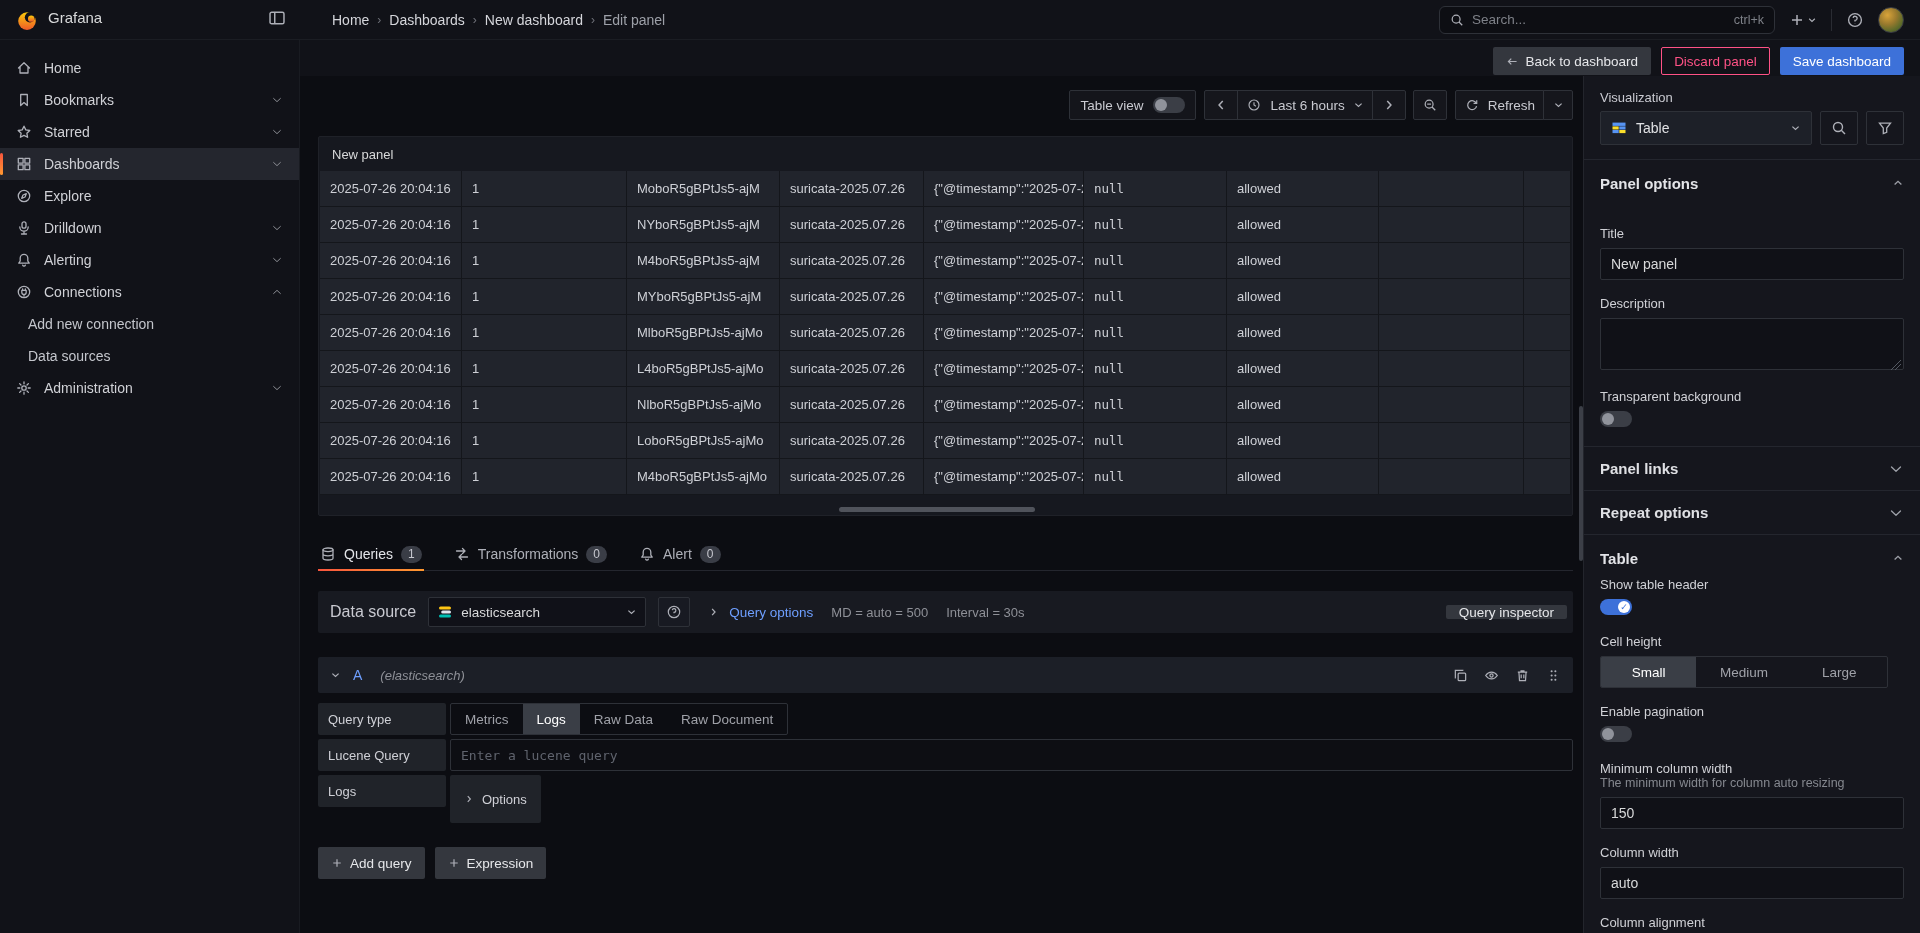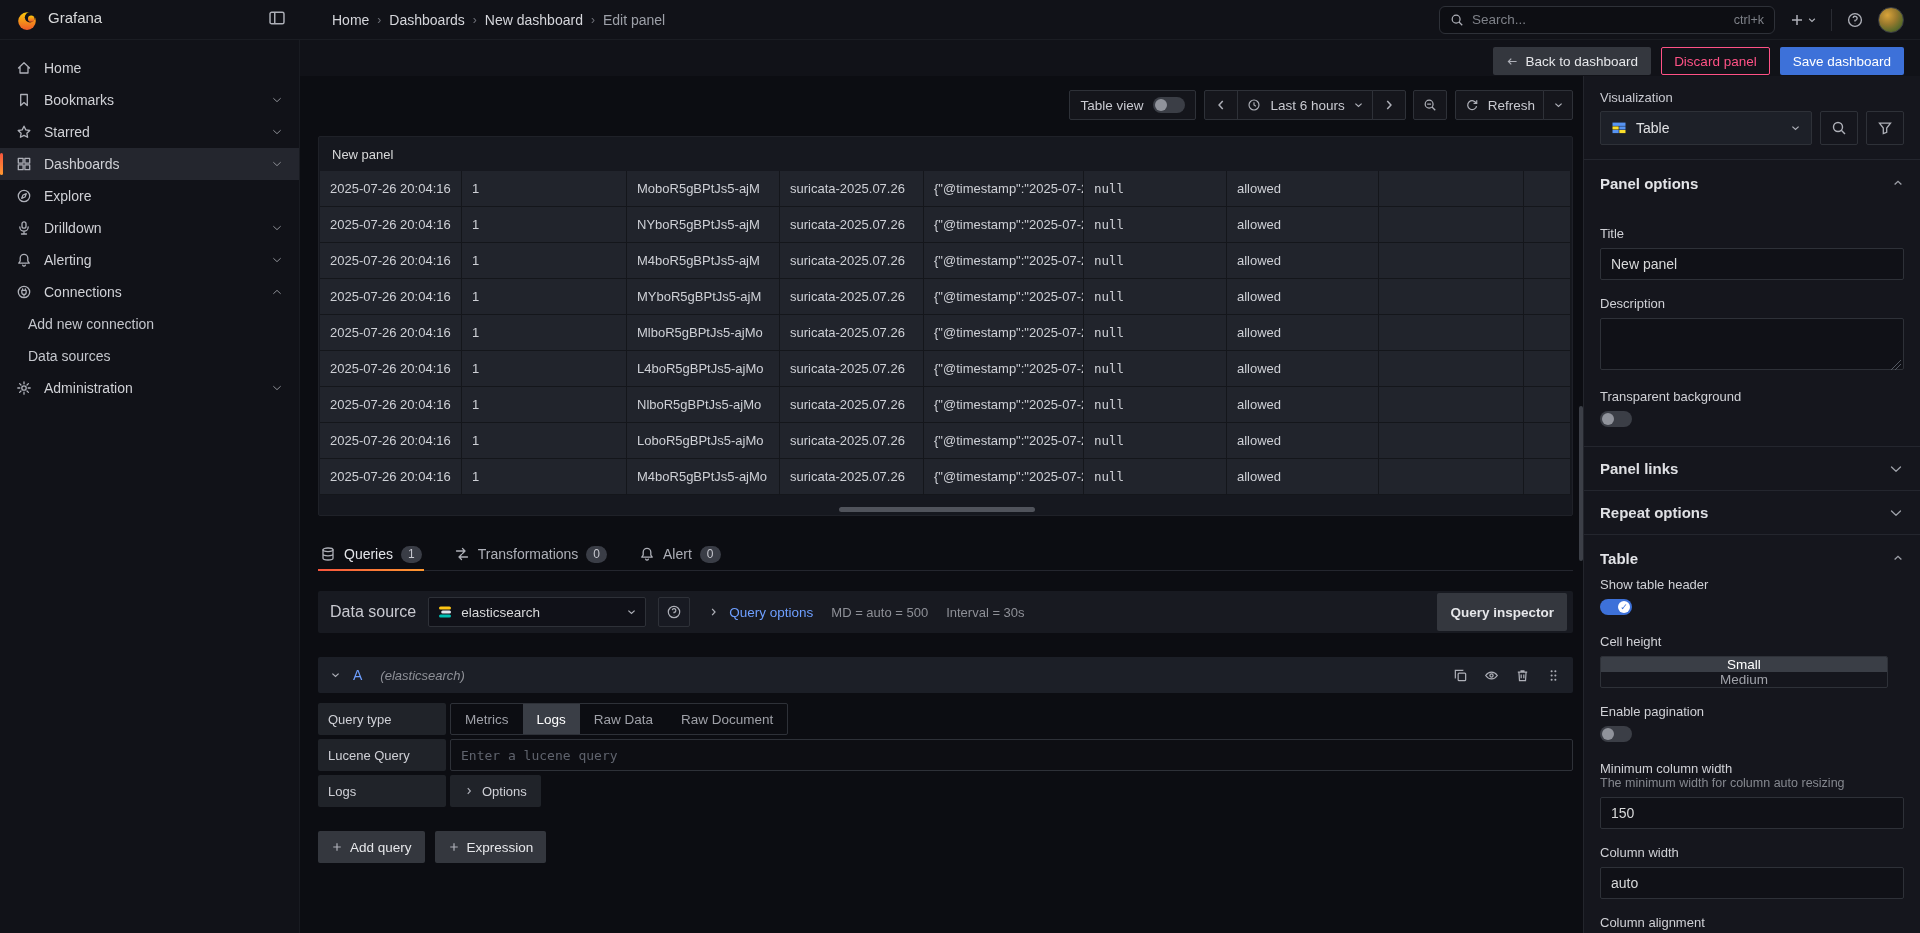--- a/index.html
+++ b/index.html
@@ -115,21 +115,21 @@
   .qcard-body{padding-top:6px;}
   .qlabel{width:128px;background:#202329;border-radius:2px;font-size:13px;color:#cfd0d6;
     display:flex;align-items:center;padding-left:10px;flex:0 0 auto;height:32px;}
   .segbar{display:inline-flex;border:1px solid var(--bin);border-radius:2px;height:32px;overflow:hidden;}
   .seg{border:0;background:transparent;color:#9fa1a8;font-size:13.5px;padding:0 14px;cursor:pointer;
     font-family:inherit;height:100%;}
   .seg.active{background:var(--seg-active);color:#fff;font-weight:500;}
   .lucene{flex:1;height:32px;background:#0d0e13;border:1px solid var(--bin);border-radius:2px;color:#d8d9da;
     font-family:"DejaVu Sans Mono",monospace;font-size:13px;padding:0 10px;outline:0;}
   .lucene::placeholder{color:#5f636d;font-family:"DejaVu Sans Mono",monospace;}
-  .opt-box{height:32px;background:#202329;border-radius:2px;display:inline-flex;align-items:center;gap:8px;
+  .opt-box{height:48px;background:#202329;border-radius:2px;display:inline-flex;align-items:center;gap:8px;
     padding:0 14px;font-size:13px;color:#cfd0d6;cursor:pointer;}
   .qactions{display:flex;gap:10px;margin-top:24px;}
   .btn.gray{background:var(--btn-sec);height:32px;}
   
   .opane{width:337px;background:var(--bg-pane);border-left:1px solid #23252c;padding:12px 16px 0;overflow:hidden;}
   .opt-label{font-size:13px;color:#c9cad1;margin:10px 0 6px;}
   .viz-row{display:flex;gap:8px;margin-top:4px;}
   .viz-dd{flex:1;height:34px;background:#1d2028;border:1px solid var(--bin);border-radius:2px;display:flex;
     align-items:center;gap:9px;padding:0 10px;cursor:pointer;}
   .viz-dd .vname{flex:1;font-size:14px;color:#e0e1e4;}
@@ -144,21 +144,21 @@
   .o-area{width:100%;height:52px;background:#101117;border:1px solid var(--bin);border-radius:2px;resize:none;
     position:relative;}
   .area-wrap{position:relative;}
   .area-wrap::after{content:"";position:absolute;right:3px;bottom:3px;width:10px;height:10px;
     background:linear-gradient(135deg,transparent 0 50%,#555a63 50% 55%,transparent 55% 70%,#555a63 70% 75%,transparent 75%);}
   .fgap{margin-top:16px;}
   .opt-collapse{height:44px;border-top:1px solid var(--line);margin:0 -16px;padding:0 16px;display:flex;
     align-items:center;justify-content:space-between;cursor:pointer;}
   .opt-collapse-label{font-size:15px;font-weight:700;color:#dfe0e4;}
   .opt-chev{color:#9da0a8;}
-  .rgroup{display:flex;border:1px solid var(--bin);border-radius:2px;height:32px;overflow:hidden;margin-top:2px;flex-direction:column;}
+  .rgroup{display:flex;border:1px solid var(--bin);border-radius:2px;height:32px;overflow:hidden;margin-top:2px;}
   .rgroup .seg{flex:1;}
   .help-text{font-size:12.5px;color:#85888f;margin:-3px 0 7px;}
   .cut{margin-bottom:-6px;}
 </style>
 </head>
 <body>
 
 <header class="topnav">
   <div class="nav-left">
     <span class="logo">
@@ -605,21 +605,21 @@
               <span class="icn" style="width:11px;">
                   <svg viewBox="0 0 16 16" fill="none" stroke="currentColor" stroke-width="1.8">
                     <path d="M6 3.5 10.2 8 6 12.5"></path>
                   </svg>
                 </span>
               <span class="link">Query options</span>
               <span class="meta">MD = auto = 500</span>
               <span class="meta">Interval = 30s</span>
             </div>
             <span class="ds-spacer"></span>
-            <button class="btn gray" style="height:38px;font-weight:bold;">Query inspector</button>
+            <button class="btn gray" style="height:14px;">Query inspector</button>
           </div>
 
           <div class="qcard">
             <div class="qcard-header">
               <span class="icn" style="width:11px;">
                   <svg viewBox="0 0 16 16" fill="none" stroke="currentColor" stroke-width="1.8">
                     <path d="M3.5 6 8 10.2 12.5 6"></path>
                   </svg>
                 </span>
               <span class="refid">A</span>

